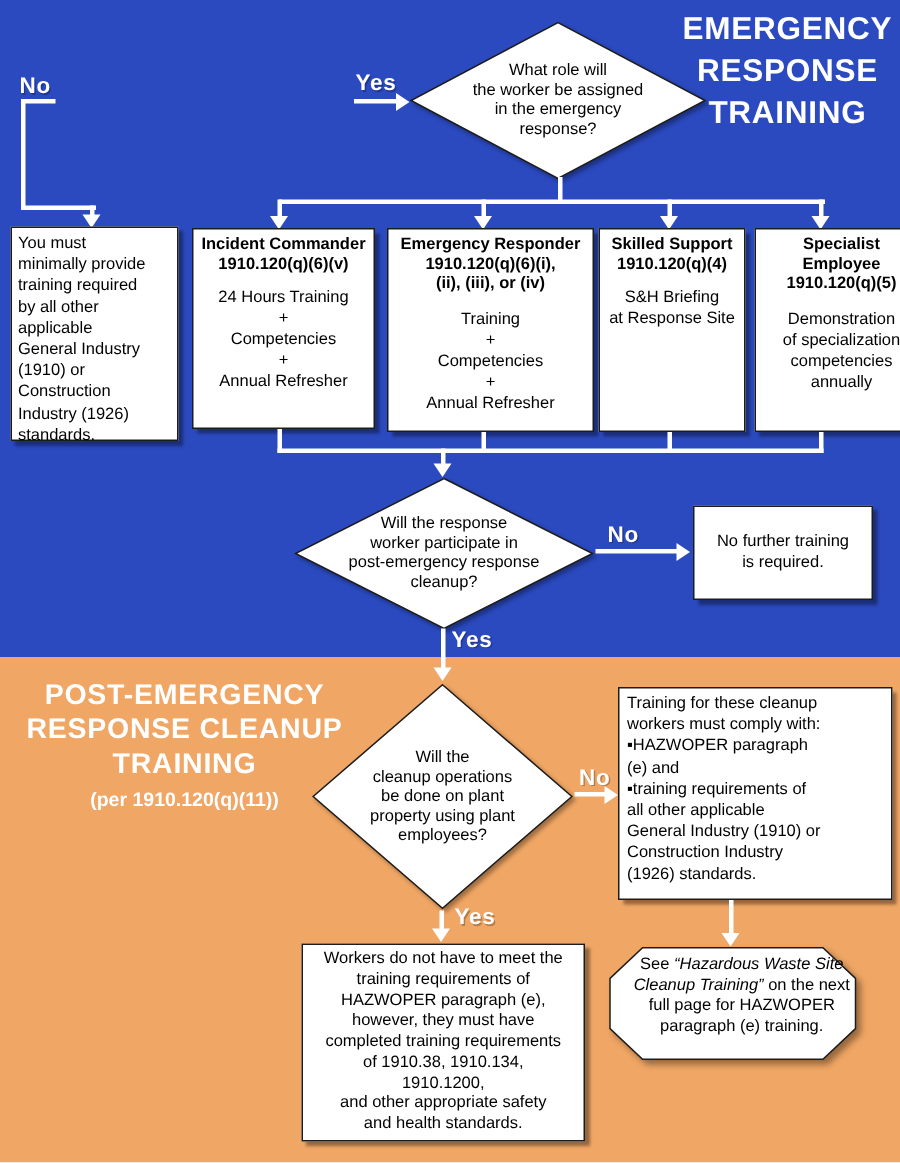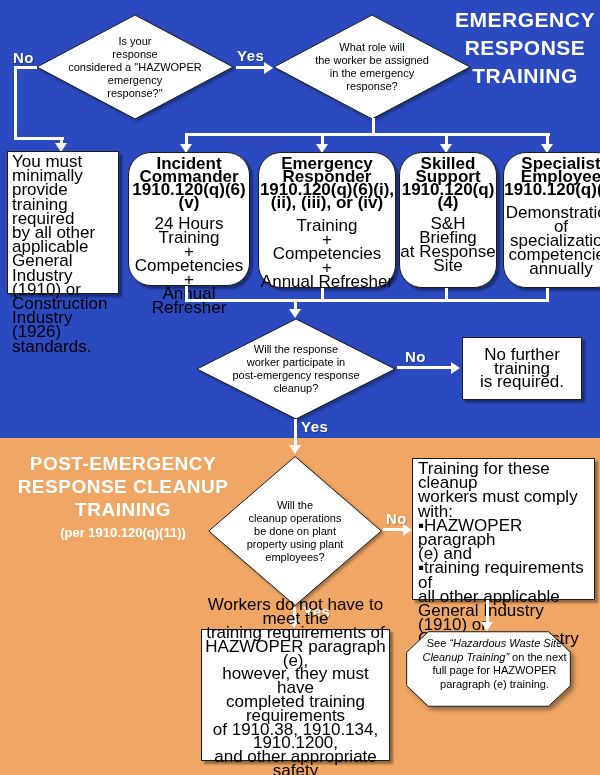--- a/index.html
+++ b/index.html
@@ -5,23 +5,23 @@
   html,body { margin:0; padding:0; }
   .page {
     position:relative; width:600px; height:775px; overflow:hidden;
     font-family:"Liberation Sans", sans-serif;
     background:linear-gradient(to bottom,#2b4ac0 0,#2b4ac0 438px,#f0a664 438px,#f0a664 100%);
   }
   .ml { white-space:pre-line; }
   .fbox {
     position:absolute; background:#fff; border:1px solid #1c1c1c;
     box-shadow:3px 3px 2px rgba(0,0,0,0.38); box-sizing:border-box;
-    color:#000; font-size:17px; line-height:13.5px;
-  }
-  .rolebox { text-align:center; padding-top:4px;border-radius:23px; }
+    color:#000; font-size:11px; line-height:13.5px;
+  }
+  .rolebox { text-align:center; padding-top:4px; }
   .rolebox .hd { font-weight:bold; line-height:13px; }
   .rolebox .bd { margin-top:8px; line-height:14px; }
   .parabox { text-align:left; padding:3px 2px 0 4px; line-height:14.2px; }
   .centerbox { display:flex; align-items:center; justify-content:center; text-align:center; }
   .diamond { position:absolute; filter:drop-shadow(2px 2px 1.5px rgba(0,0,0,0.35)); }
   .diamond svg, .oct svg { position:absolute; left:0; top:0; width:100%; height:100%; display:block; }
   .dtext {
     position:absolute; left:0; top:0; right:0; bottom:0;
     display:flex; align-items:center; justify-content:center;
     text-align:center; font-size:11px; line-height:13px; color:#000;
@@ -56,30 +56,20 @@
 <div class="page">
 
   <div class="title-top ml">EMERGENCY
 RESPONSE
 TRAINING</div>
   <div class="title-post ml">POST-EMERGENCY
 RESPONSE CLEANUP
 TRAINING</div>
   <div class="title-post-sub">(per 1910.120(q)(11))</div>
 
-  <div class="diamond" style="left:35px; top:14px; width:200px; height:106px;">
-    <svg viewBox="0 0 100 100" preserveAspectRatio="none">
-        <polygon points="50,1 99,50 50,99 1,50" fill="#ffffff" stroke="#1c1c1c" stroke-width="1" vector-effect="non-scaling-stroke"></polygon>
-      </svg>
-    <div class="dtext ml">Is your
-response
-considered a "HAZWOPER
-emergency
-response?"</div>
-  </div>
 
   <div class="diamond" style="left:272px; top:14px; width:200px; height:106px;">
     <svg viewBox="0 0 100 100" preserveAspectRatio="none">
         <polygon points="50,1 99,50 50,99 1,50" fill="#ffffff" stroke="#1c1c1c" stroke-width="1" vector-effect="non-scaling-stroke"></polygon>
       </svg>
     <div class="dtext ml">What role will
 the worker be assigned
 in the emergency
 response?</div>
   </div>

